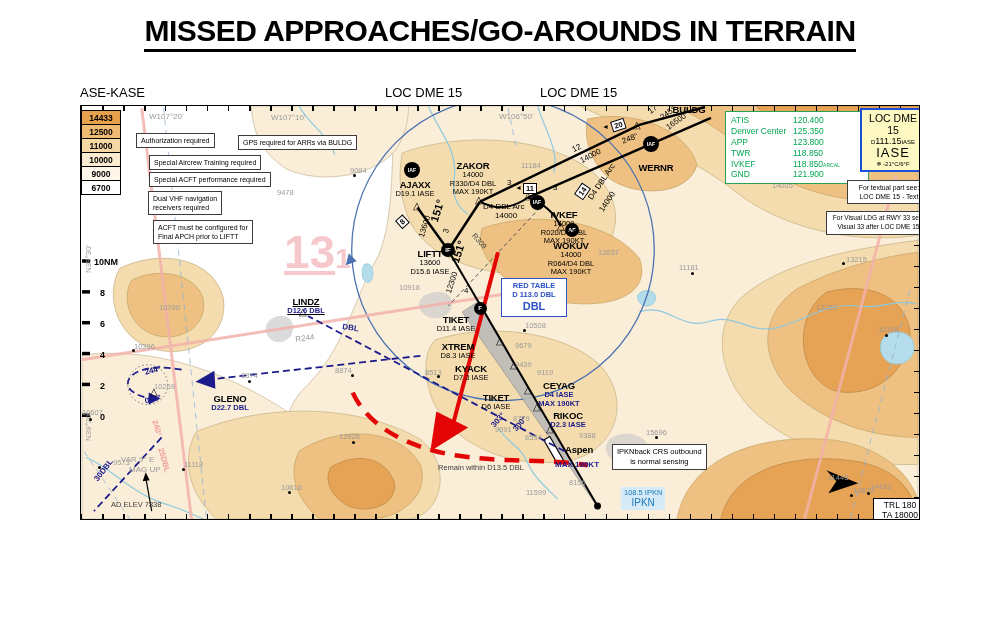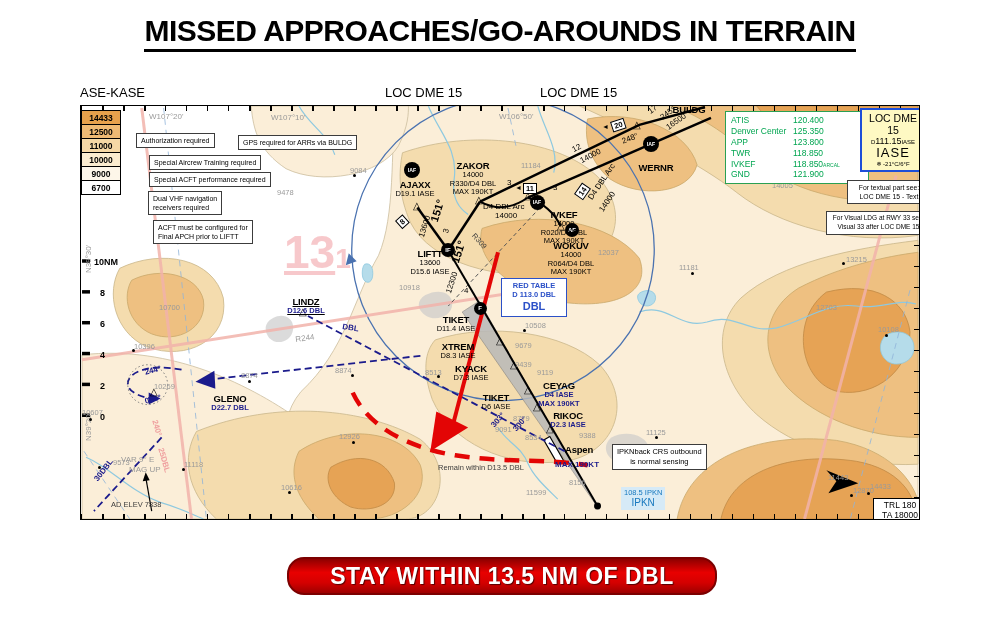--- a/index.html
+++ b/index.html
@@ -270,21 +270,21 @@
         <div class="lbl spot" style="left: 434px; top: 236px;">9679</div>
         <div class="lbl spot" style="left: 344px; top: 263px; text-align: center;">8513</div>
         <div class="lbl spot" style="left: 444px; top: 216px;">10508</div>
         <div class="lbl spot" style="left: 517px; top: 143px; text-align: center;">12037</div>
         <div class="lbl spot" style="left: 598px; top: 158px;">11181</div>
         <div class="lbl spot" style="left: 765px; top: 150px;">13215</div>
         <div class="lbl spot" style="left: 735px; top: 198px;">12703</div>
         <div class="lbl spot" style="left: 797px; top: 220px;">10108</div>
         <div class="lbl spot" style="left: 772px; top: 381px;">12870</div>
         <div class="lbl spot" style="left: 747px; top: 368px;">11443</div>
-        <div class="lbl spot" style="left: 565px; top: 323px;">11125</div>
+        <div class="lbl spot" style="left: 565px; top: 323px;">15696</div>
         <div class="lbl spot" style="left: 789px; top: 377px;">14433</div>
         <div class="mdot" style="left: 272px; top: 68px;"></div>
         <div class="mdot" style="left: 706px; top: 73px;"></div>
         <div class="mdot" style="left: 51px; top: 243px;"></div>
         <div class="mdot" style="left: 167px; top: 274px;"></div>
         <div class="mdot" style="left: 270px; top: 268px;"></div>
         <div class="mdot" style="left: 8px; top: 312px;"></div>
         <div class="mdot" style="left: 17px; top: 360px;"></div>
         <div class="mdot" style="left: 101px; top: 362px;"></div>
         <div class="mdot" style="left: 207px; top: 385px;"></div>
@@ -450,14 +450,13 @@
       <div>108.5 IPKN</div>
       <div class="l2">IPKN</div>
     </div>
 
     <div class="trlbox" style="left:792px;top:392px;width:46px;">
       <div>TRL 180</div>
       <div>TA 18000</div>
     </div>
   </div>
 
-  <div class="banner">STAY WITHIN 13.5 NM OF DBL</div>
 </div>
 
 </body></html>

